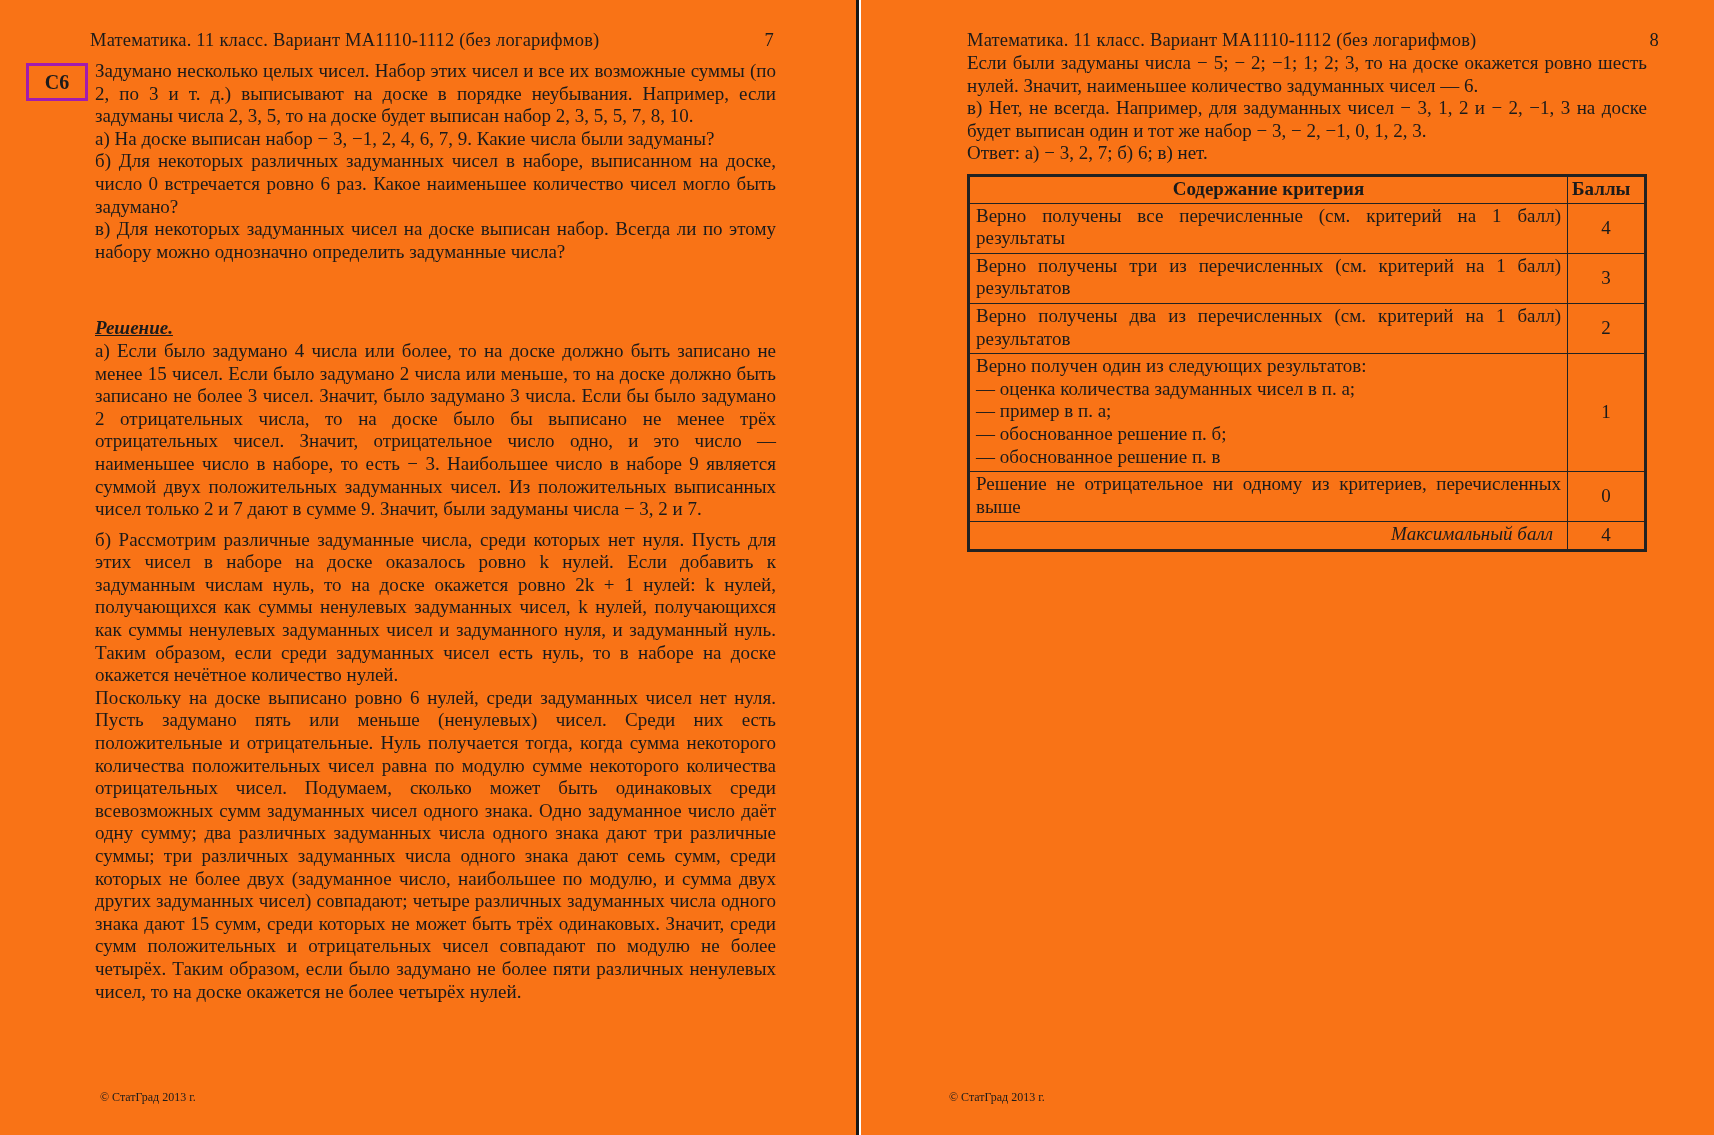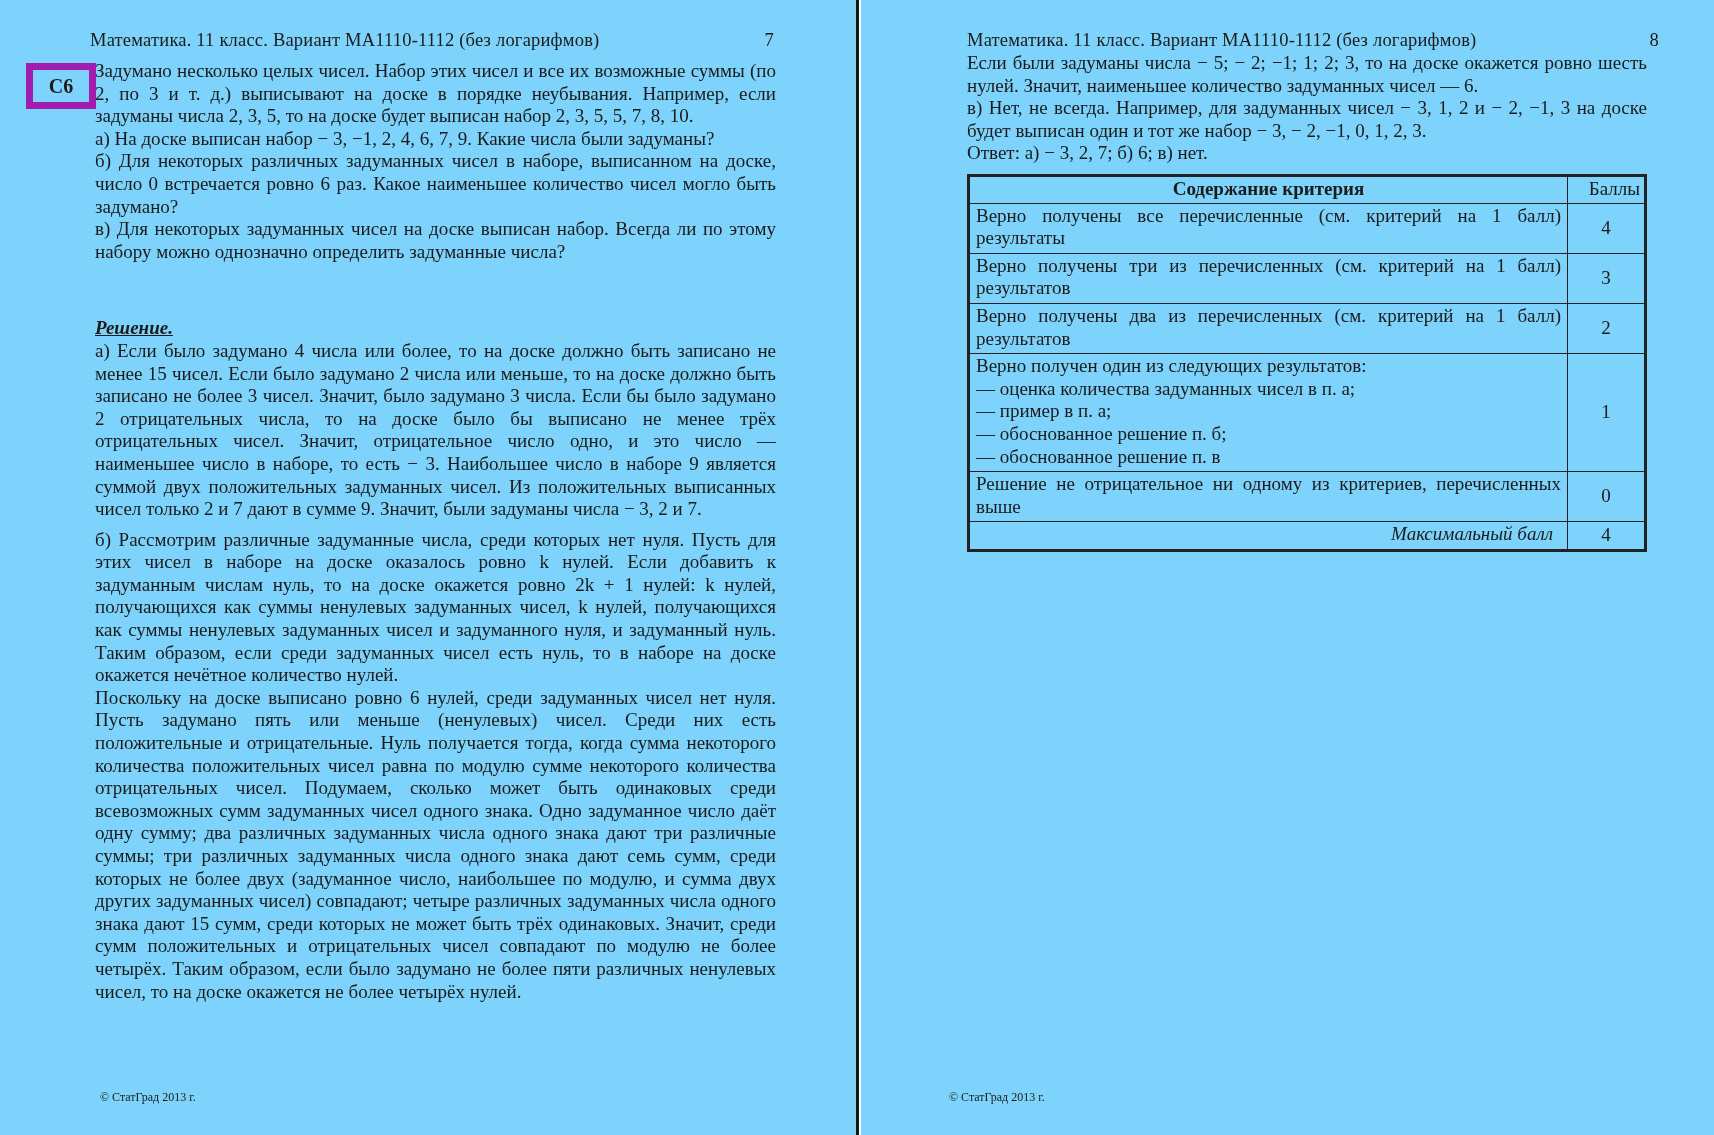--- a/index.html
+++ b/index.html
@@ -1,51 +1,51 @@
 <!DOCTYPE html>
 <html><head>
 <meta charset="utf-8">
 <style>
   html,body{margin:0;padding:0;}
   body{
     width:1714px;height:1135px;position:relative;overflow:hidden;
     background:#fdfdfd;color:#1b1b1b;
     font-family:"Liberation Serif","DejaVu Serif",serif;
   }
-  .page{position:absolute;top:0;height:1135px;background:#7dd3fc;}
+  .page{position:absolute;top:0;height:1135px;background:#f97316;}
   #page-left{left:0;width:856px;}
   #page-right{left:861px;width:853px;}
   .seam{position:absolute;top:0;height:1135px;background:#161616;width:3px;left:856px;}
   .seam-light{position:absolute;top:0;height:1135px;background:#d8d8d8;width:1px;left:869px;}
 
   .pg-head{position:absolute;top:30px;display:flex;justify-content:space-between;
     font-size:18.5px;letter-spacing:.2px;}
   #page-left .pg-head{left:90px;width:684px;}
   #page-right .pg-head{left:106px;width:692px;}
 
   .c6-box{position:absolute;left:26px;top:63px;width:56px;height:32px;
-    border:7px solid #a21caf;display:flex;align-items:center;justify-content:center;
+    border:3px solid #a21caf;display:flex;align-items:center;justify-content:center;
     font-weight:bold;font-size:20px;}
 
   .body-text{font-size:19px;line-height:22.6px;text-align:justify;}
   #left-content{position:absolute;left:95px;top:60px;width:681px;}
   #right-content{position:absolute;left:106px;top:52px;width:680px;}
   .body-text p{margin:0;}
   p.sol-b{margin-top:8px;}
   .sol-head{margin-top:54px;font-style:italic;text-decoration:underline;font-weight:bold;
     font-size:19px;line-height:22.6px;}
   .answer-line{margin-top:13px;}
   .answer-label{}
 
   table.criteria{width:100%;margin-top:9px;border-collapse:collapse;
     border:3px solid #222;}
   table.criteria th,table.criteria td{border:1.5px solid #222;
     font-size:19px;line-height:22.6px;vertical-align:middle;}
   th.crit-head{font-weight:bold;text-align:center;padding:1px 4px 2px;}
-  th.score-head{font-weight:normal;text-align:right;padding:1px 4px 2px;}
+  th.score-head{font-weight:bold;text-align:left;padding:1px 4px 2px;}
   td.crit{text-align:justify;padding:1px 6px 3px 6px;vertical-align:top;}
   td.crit.multiline{white-space:pre-line;}
   td.score{width:74px;text-align:center;}
   tr.max-row td.crit{font-style:italic;text-align:right;padding-right:14px;}
 
   .footer{position:absolute;top:1090px;font-size:12px;}
   #page-left .footer{left:100px;}
   #page-right .footer{left:88px;}
 </style>
 </head>

